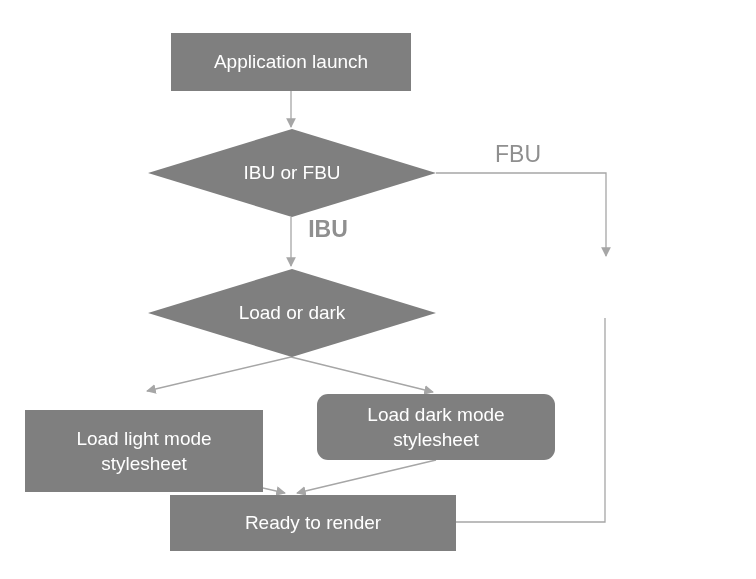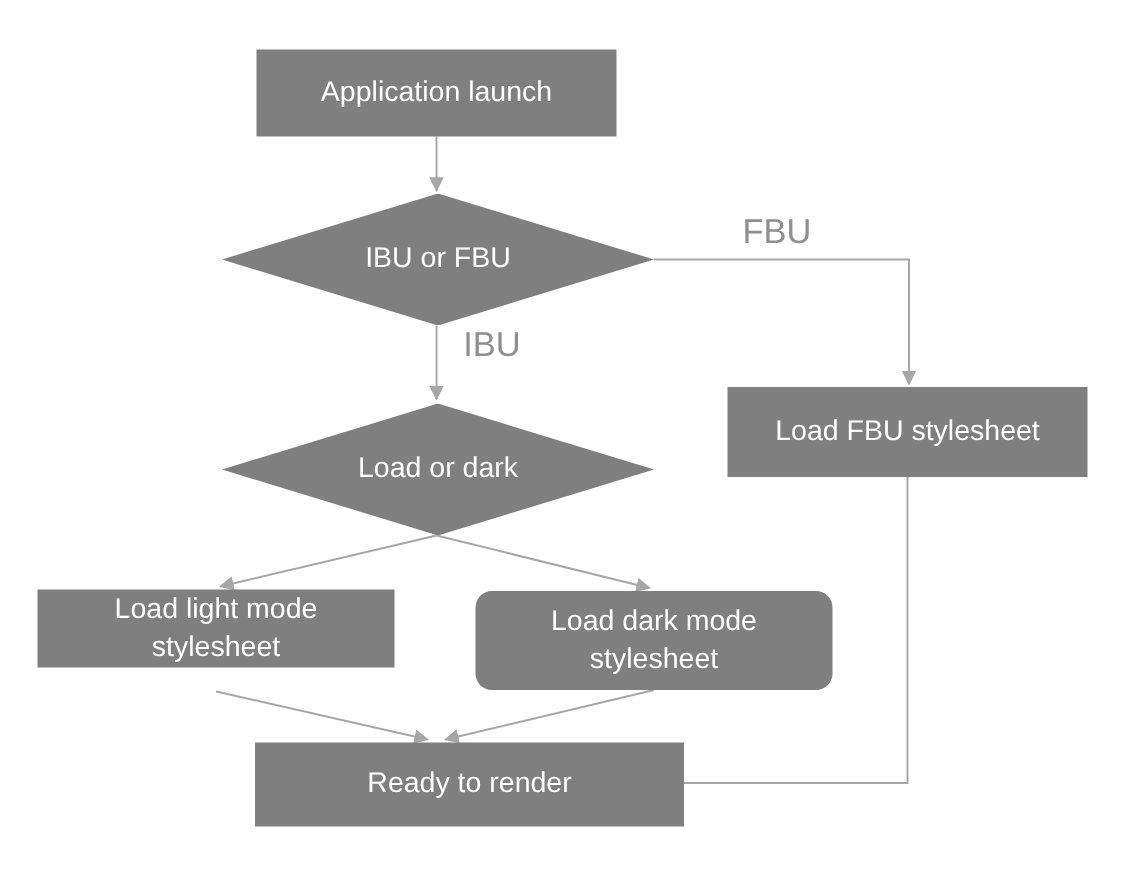--- a/index.html
+++ b/index.html
@@ -50,25 +50,25 @@
     color: var(--edge-label);
     font-size: 23px;
     width: 44px;
     text-align: center;
   }
   
   #n-app    { left: 171px; top: 33px;  width: 240px; height: 58px; }
   #n-dec1   { left: 148px; top: 129px; width: 288px; height: 88px; }
   #n-fbu    { left: 485px; top: 258px; width: 240px; height: 60px; }
   #n-dec2   { left: 148px; top: 269px; width: 288px; height: 88px; }
-  #n-light  { left: 25px;  top: 393px; width: 238px; height: 52px; }
+  #n-light  { left: 25px;  top: 410px; width: 238px; height: 82px; }
   #n-dark   { left: 317px; top: 394px; width: 238px; height: 66px; border-radius: 11px; }
   #n-ready  { left: 170px; top: 495px; width: 286px; height: 56px; }
   #lbl-fbu  { left: 495px; top: 141px; }
-  #lbl-ibu  { left: 306px; top: 216px; }
+  #lbl-ibu  { left: 306px; top: 216px; font-weight: bold; }
 </style>
 </head>
 <body>
 
 <div class="canvas">
 
   <svg class="connectors" viewBox="0 0 756 579" xmlns="http://www.w3.org/2000/svg">
     <defs>
       <marker id="arrow" viewBox="0 0 10 10" refX="9" refY="5" markerWidth="7.5" markerHeight="7.5" orient="auto-start-reverse">
         <path class="arrowhead" d="M 0 0 L 10 5 L 0 10 z"></path>
@@ -85,23 +85,20 @@
   </svg>
 
   <div id="n-app" class="node rect">
     <span>Application launch</span>
   </div>
 
   <div id="n-dec1" class="node diamond">
     <span>IBU or FBU</span>
   </div>
 
-  <div id="n-fbu" class="node rect">
-    <span>Load FBU stylesheet</span>
-  </div>
 
   <div id="n-dec2" class="node diamond">
     <span>Load or dark</span>
   </div>
 
   <div id="n-light" class="node rect">
     <span>Load light mode stylesheet</span>
   </div>
 
   <div id="n-dark" class="node rect">

